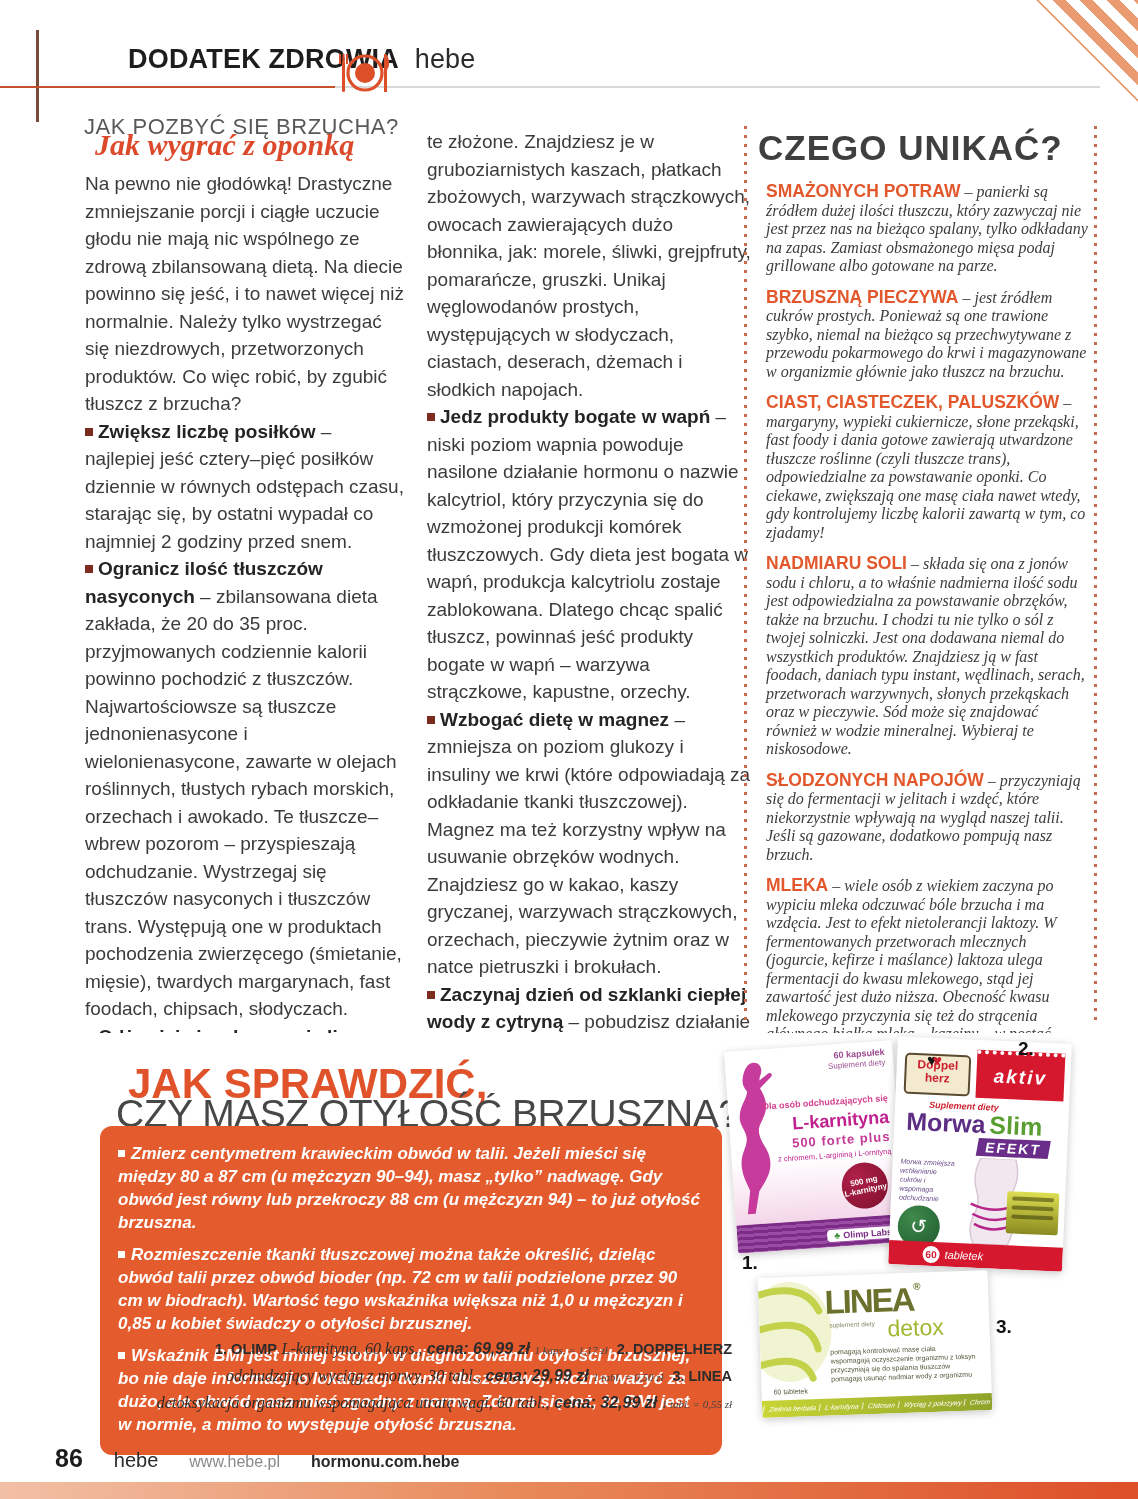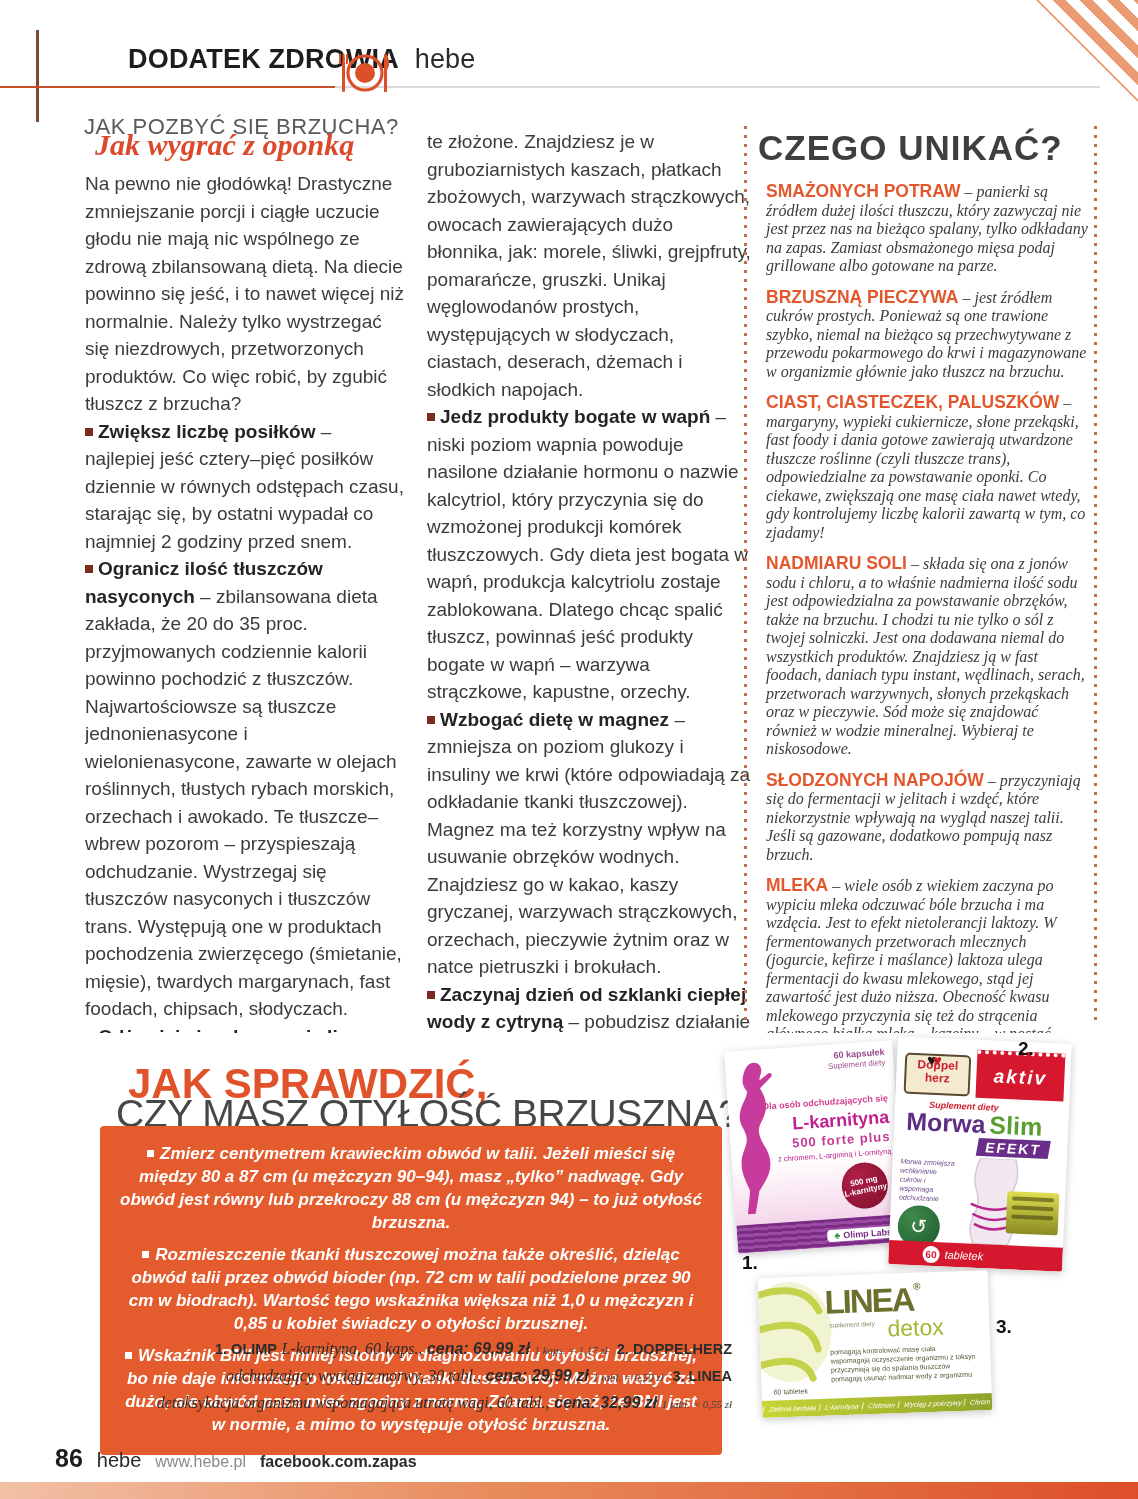--- a/index.html
+++ b/index.html
@@ -34,21 +34,21 @@
   
   .avoid-title{font-size:35px;font-weight:700;color:#3f3f3f;letter-spacing:1px;margin:0 0 14px 0;}
   .avoid-item{margin:0 0 12px 8px;font-family:"Liberation Serif",serif;font-style:italic;
      font-size:16px;line-height:18.5px;color:#3c3c3c;}
   .avoid-item .term{font-family:"Liberation Sans",sans-serif;font-style:normal;font-weight:700;
      font-size:17.5px;color:#e2572b;}
   
   .check-t1{position:absolute;left:116px;top:1048px;font-size:42px;font-weight:700;color:#e0532a;margin:12px;}
   .check-t2{position:absolute;left:116px;top:1092px;font-size:39px;font-weight:300;color:#474747;margin:0;letter-spacing:-0.5px;}
   .check-box{position:absolute;left:100px;top:1126px;width:586px;padding:16px 18px 10px 18px;
-     background:#e45b2d;border-radius:4px;text-align:center;}
+     background:#e45b2d;border-radius:12px;}
   .check-box p{color:#ffffff;font-style:italic;font-weight:700;font-size:17px;line-height:23px;margin:0 0 9px 0;}
   .check-box .wsq{display:inline-block;width:7px;height:7px;background:#ffffff;margin:0 6px 2px 0;}
   
   .num{position:absolute;font-size:19px;font-weight:700;color:#111;}
   .pbox{position:absolute;background:#fff;box-shadow:0 2px 8px rgba(0,0,0,.22);border-radius:3px;overflow:hidden;}
   
   .olimp{left:731px;top:1046px;width:168px;height:202px;transform:rotate(-4deg);
      background:linear-gradient(180deg,#ffffff 55%,#f6dcEC 82%,#ecc3e0 100%);}
   .olimp .tr{position:absolute;right:8px;top:6px;text-align:right;font-size:8px;color:#9b4b8f;line-height:10px;}
   .olimp .tr b{font-size:9px;}
@@ -105,21 +105,21 @@
   .ln-band span{color:#fff;font-size:6.8px;font-style:italic;transform:skewX(-14deg);
      border-left:1px solid rgba(255,255,255,.8);padding-left:5px;white-space:nowrap;}
   .ln-blob{position:absolute;left:0px;top:0px;}
   
   .caption{position:absolute;left:148px;top:1336px;width:584px;text-align:right;
      font-size:16px;line-height:26px;color:#2c2c2c;margin:0;}
   .caption .bseg{font-weight:700;font-family:"Liberation Sans",sans-serif;font-size:14.5px;}
   .caption .iser{font-family:"Liberation Serif",serif;font-style:italic;}
   .caption .price{font-weight:700;font-style:italic;font-family:"Liberation Sans",sans-serif;}
   .caption .unit{font-family:"Liberation Serif",serif;font-style:italic;font-size:11px;color:#444;}
-  .footer{position:absolute;left:55px;top:1444px;display:flex;align-items:baseline;gap:14px;}
+  .footer{position:absolute;left:55px;top:1444px;display:flex;align-items:baseline;gap:31px;}
   .footer .pg{font-size:25px;font-weight:700;color:#1c1c1c;}
   .footer .br{font-size:20px;font-weight:400;color:#2a2a2a;}
   .footer .ws{font-size:16px;color:#8a8a8a;}
   .footer .fb{font-size:16px;font-weight:700;color:#2a2a2a;}
   .bottom-bar{position:absolute;left:0;bottom:0;width:100%;height:17px;
      background:linear-gradient(90deg,#f2c0a6 0%,#e88a5a 45%,#dd4f28 100%);}
 </style>
 </head>
 <body>
 
@@ -281,17 +281,17 @@
     <span class="bseg">3. LINEA</span>
     <span class="iser">detoksykacja organizmu wspomagająca utratę wagi, 60 tabl.,</span>
     <span class="price">cena: 32,99 zł</span>
     <span class="unit">1 tabl. = 0,55 zł</span>
   </p>
 
   <div class="footer">
     <span class="pg">86</span>
     <span class="br">hebe</span>
     <span class="ws">www.hebe.pl</span>
-    <span class="fb">facebook.com.zapas</span>
+    <span class="fb">hormonu.com.hebe</span>
   </div>
   <div class="bottom-bar"></div>
 
 </div>
 
 </body></html>

